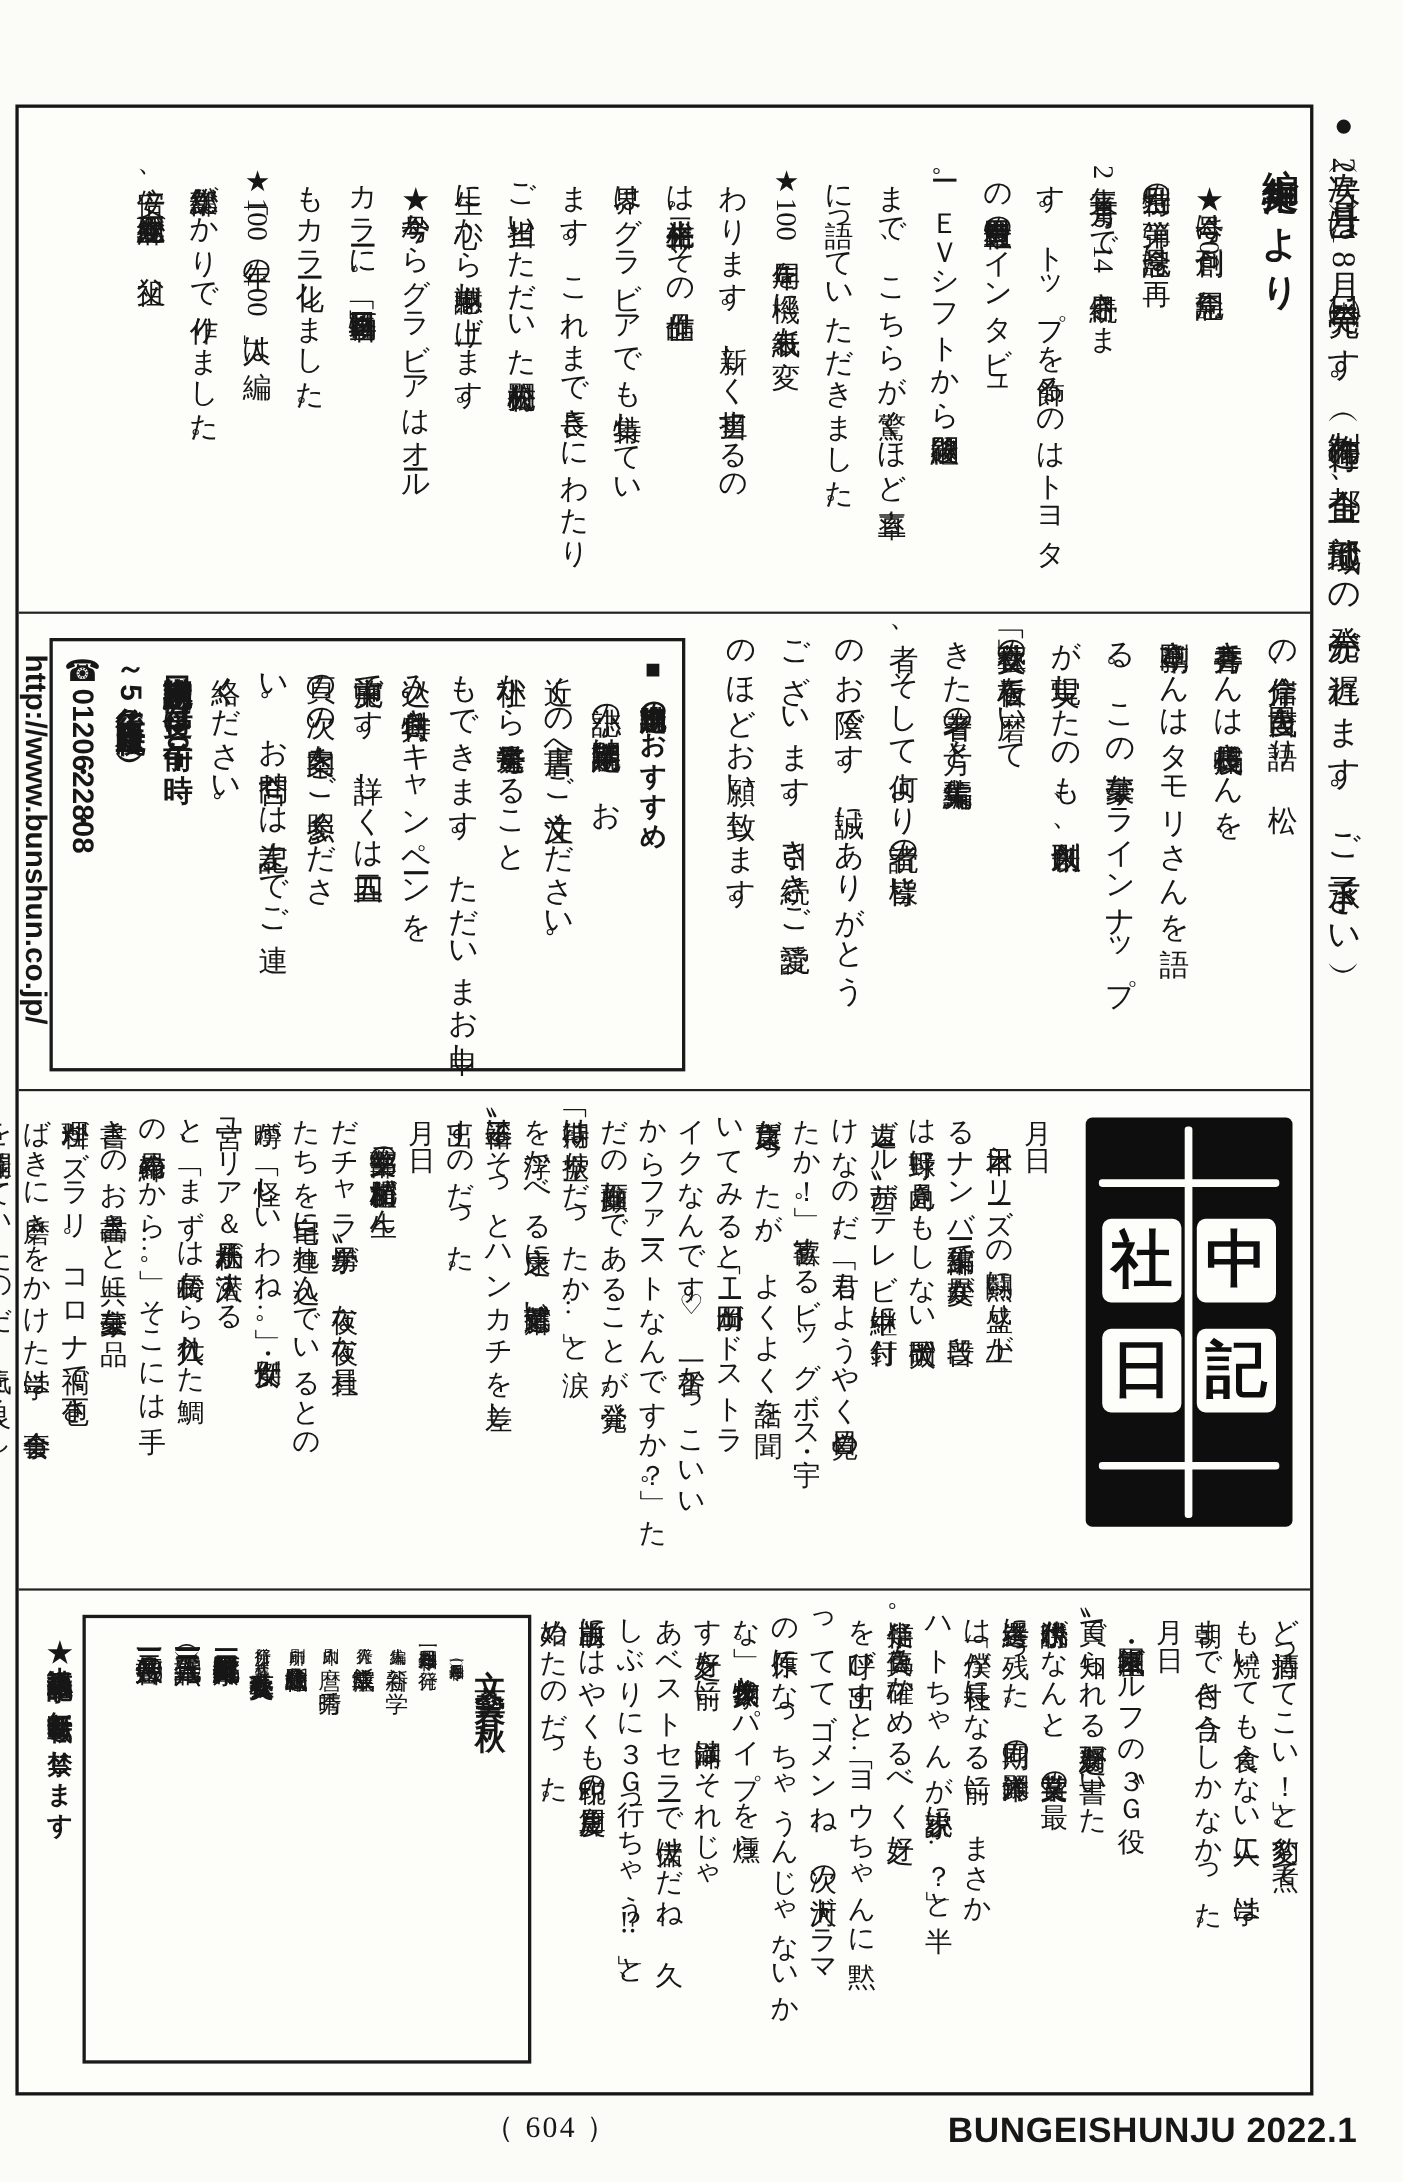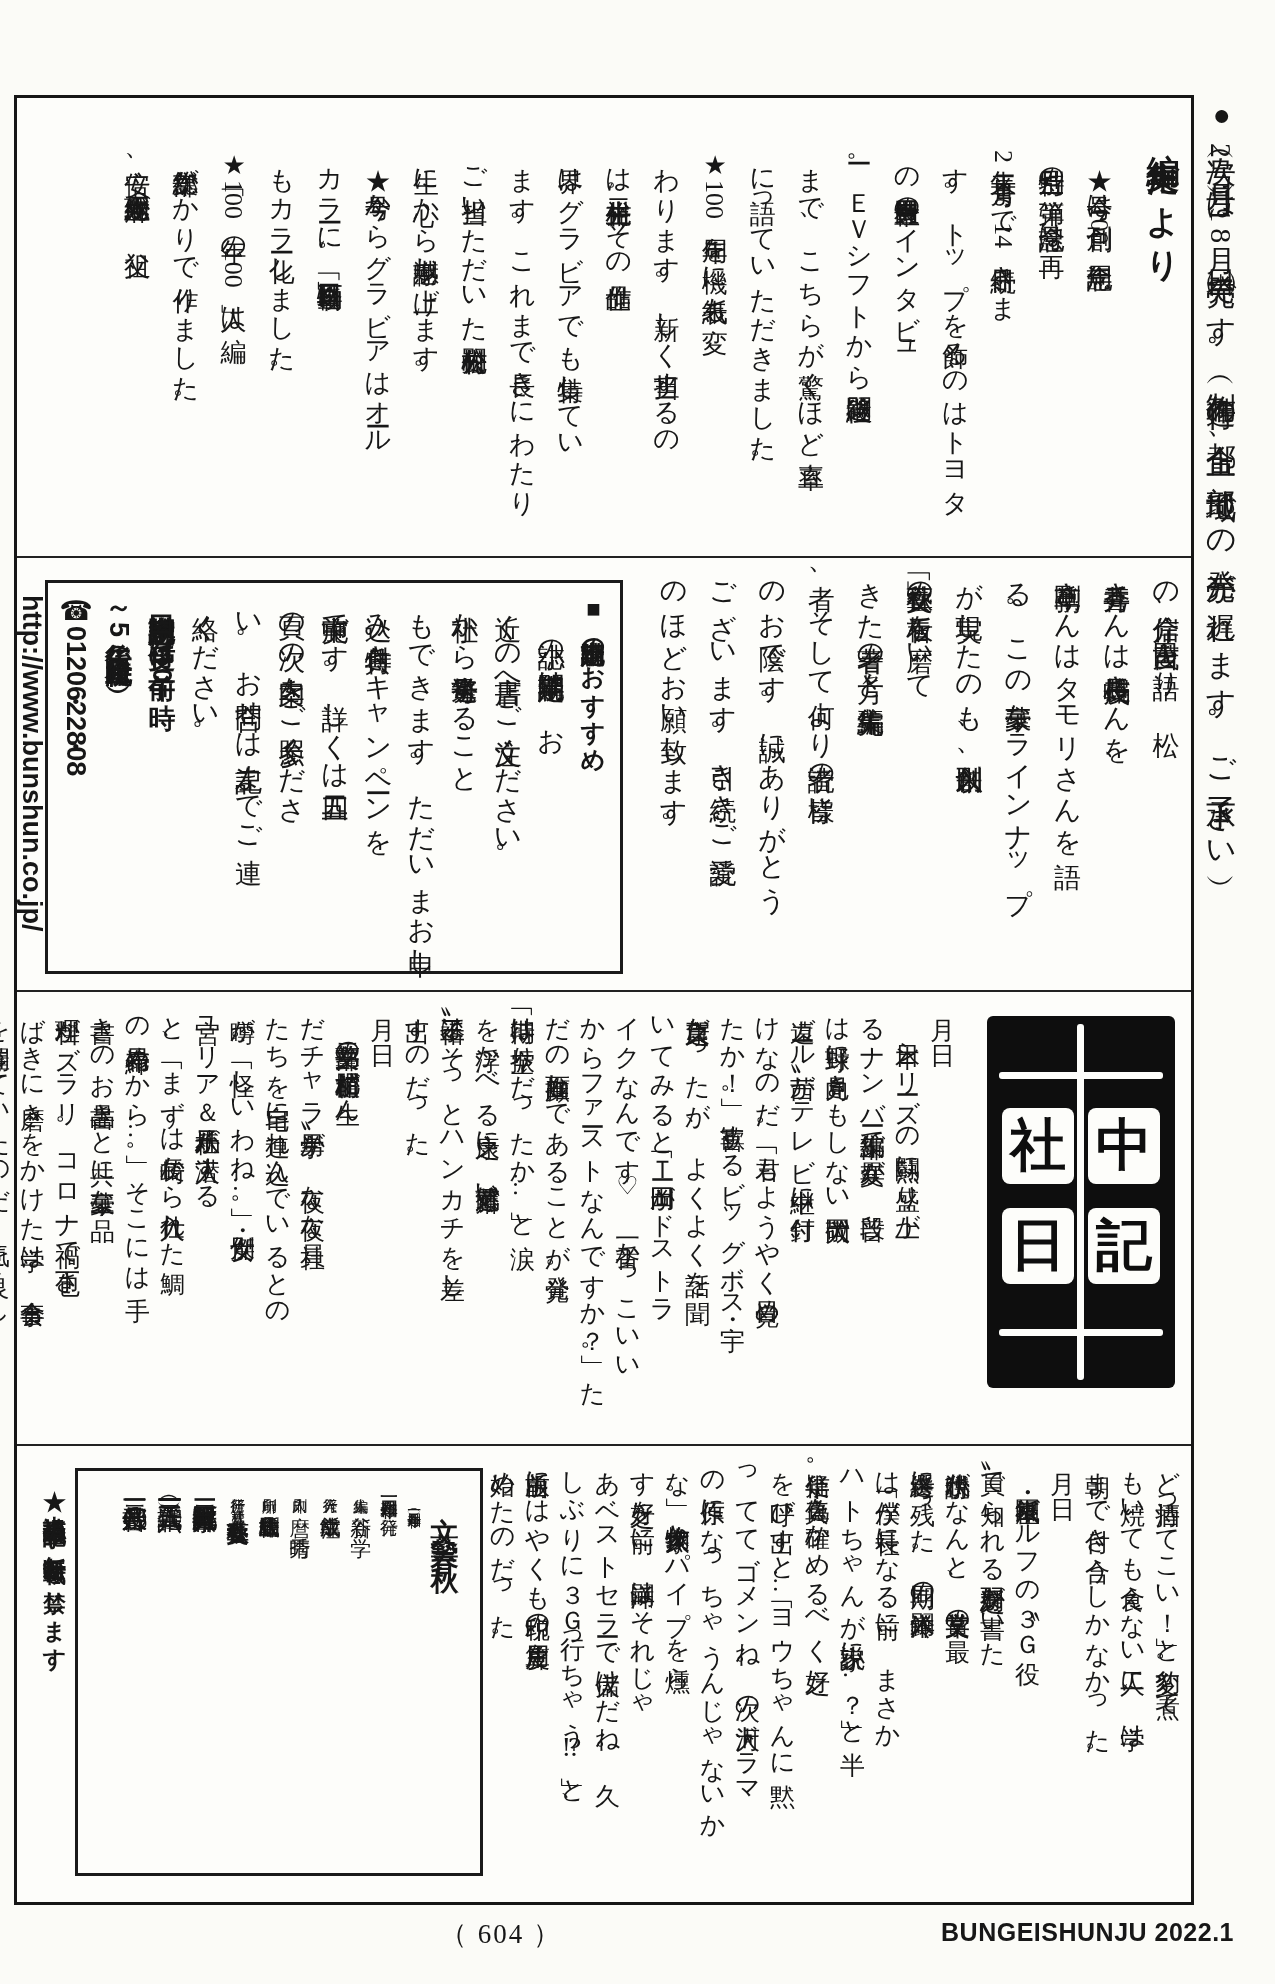--- a/index.html
+++ b/index.html
@@ -75,21 +75,21 @@
   .cp-addr .vcol{font-size:16px;margin-left:6px;}
   .no-repro{
     position:absolute;left:22px;top:26px;height:calc(100% - 30px);
     font-size:23px;font-weight:bold;letter-spacing:2px;white-space:nowrap;
   }
   
   .footer{position:absolute;left:1px;top:1916px;width:1275px;height:56px;padding-left:44px;}
   .page-num{position:absolute;left:360px;width:280px;text-align:center;font-size:27px;letter-spacing:2px;}
   .mag-name{
     position:absolute;right:86px;top:2px;
-    font-family:"Liberation Sans","DejaVu Sans",sans-serif;font-weight:bold;font-size:25px;letter-spacing:0.5px;
+    font-family:"Liberation Sans","DejaVu Sans",sans-serif;font-weight:bold;font-size:32px;letter-spacing:0.5px;
   }
 </style>
 </head>
 <body>
 
 <div>
 
   <div class="side-note vt">●次号（2月号）は1月8日㈯発売です。（制作進行の都合上、一部地域での発売が遅れます。ご了承下さい）</div>
 
   <div class="main-box">

